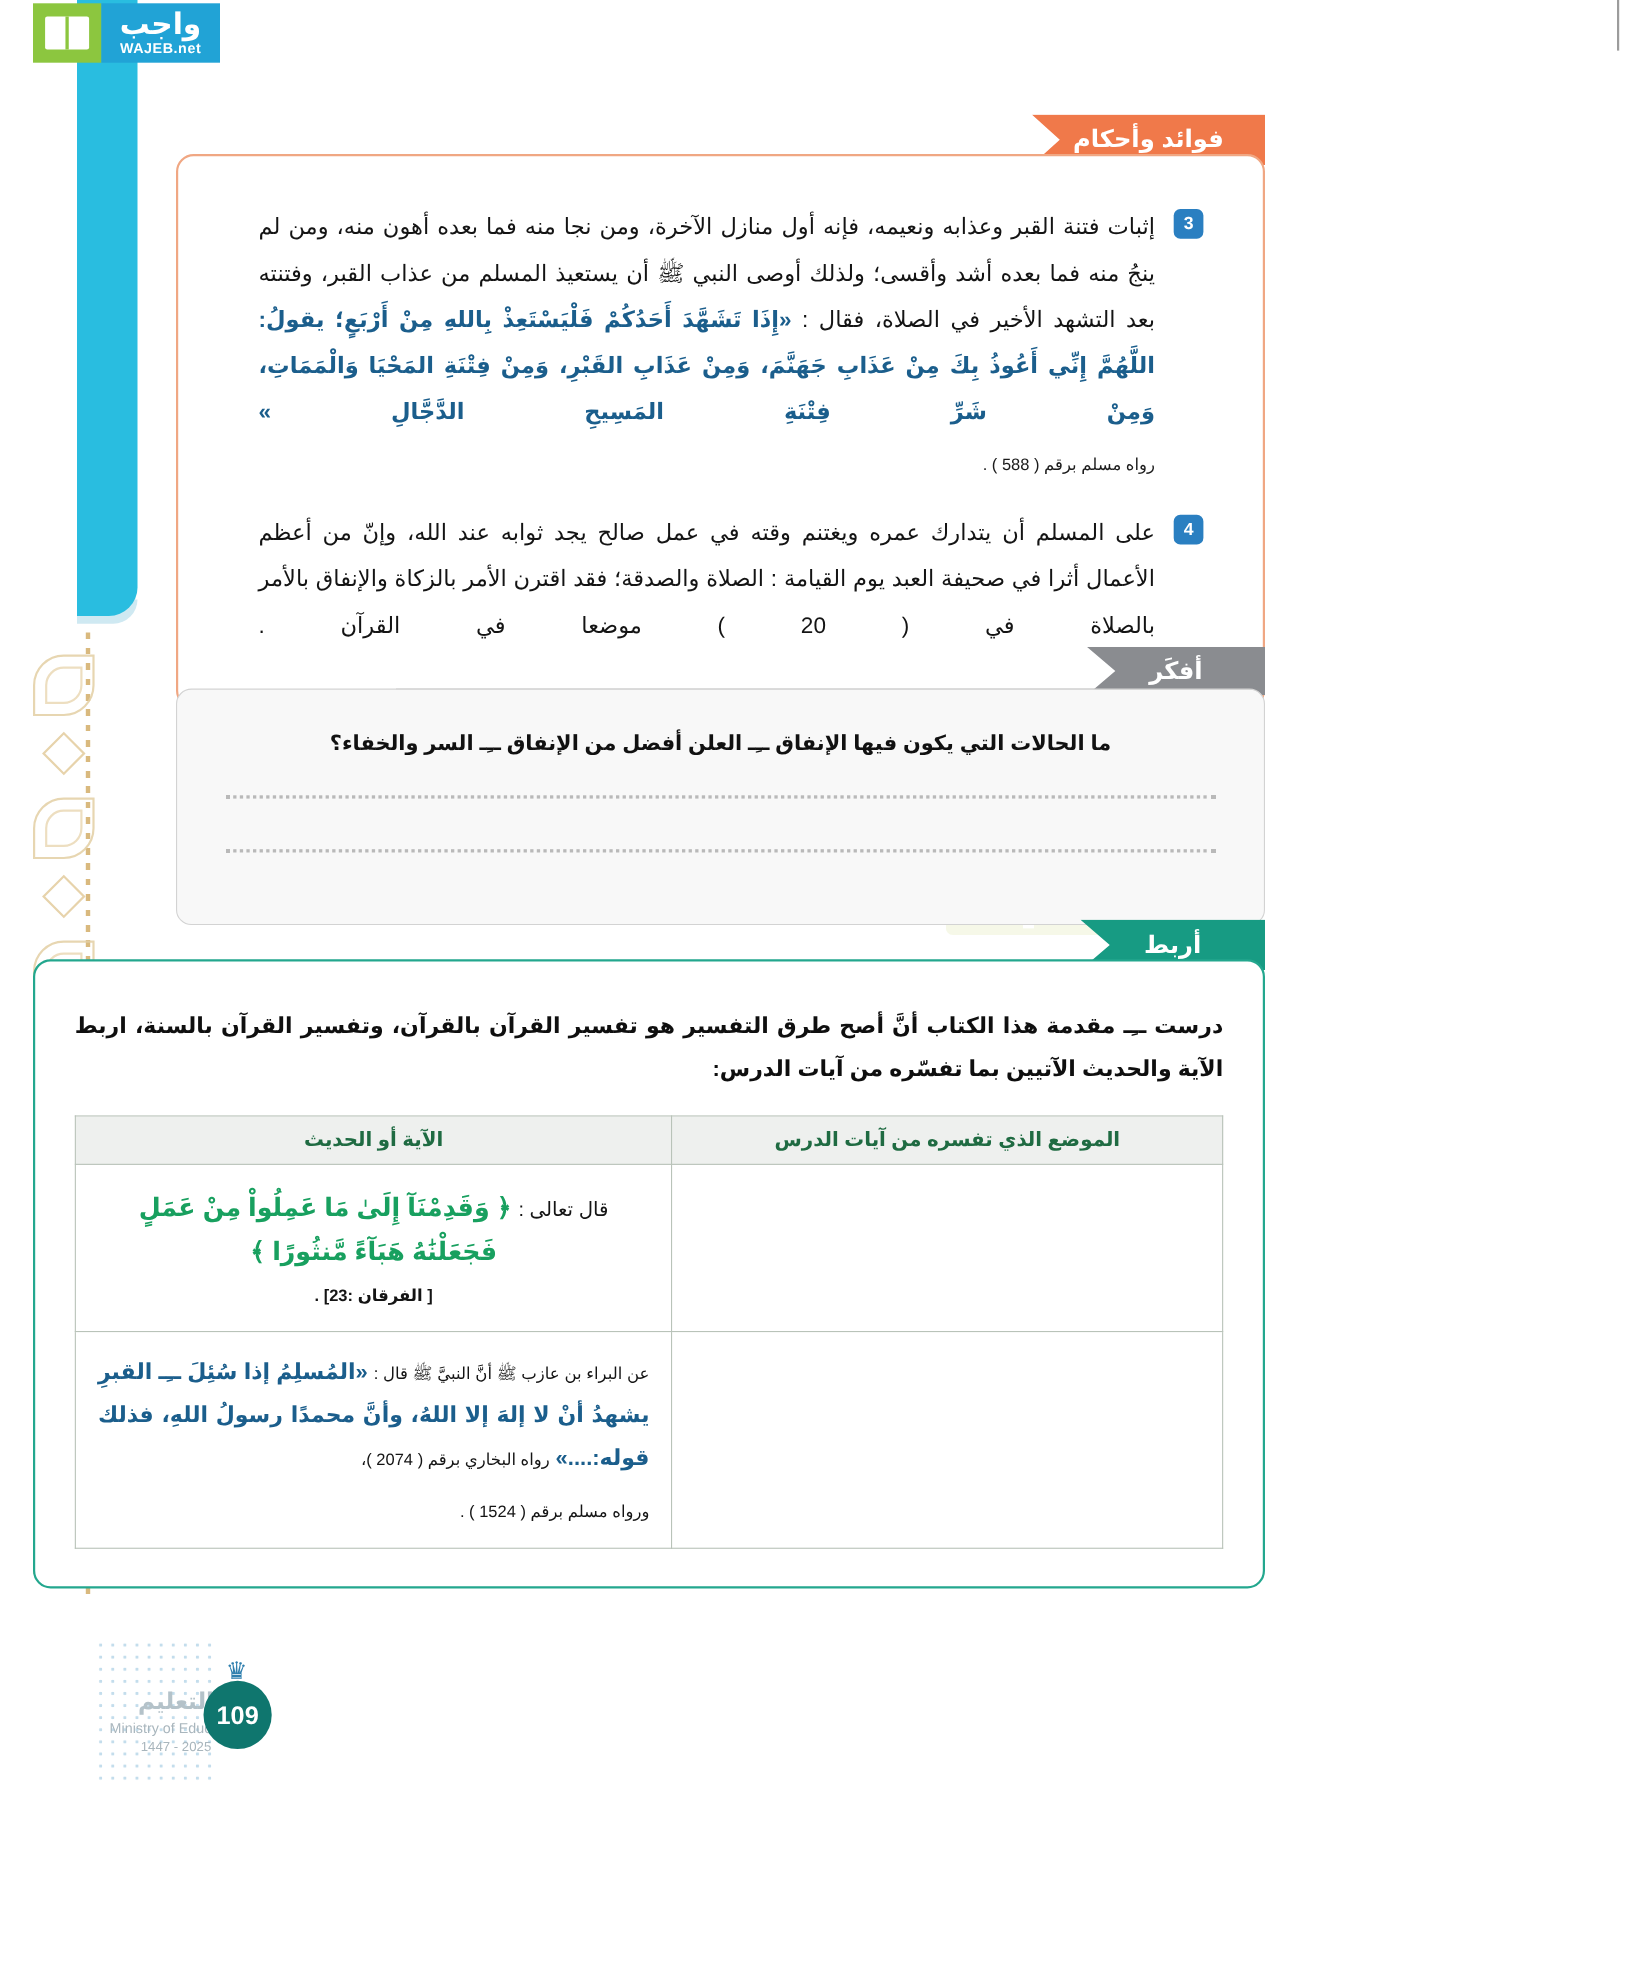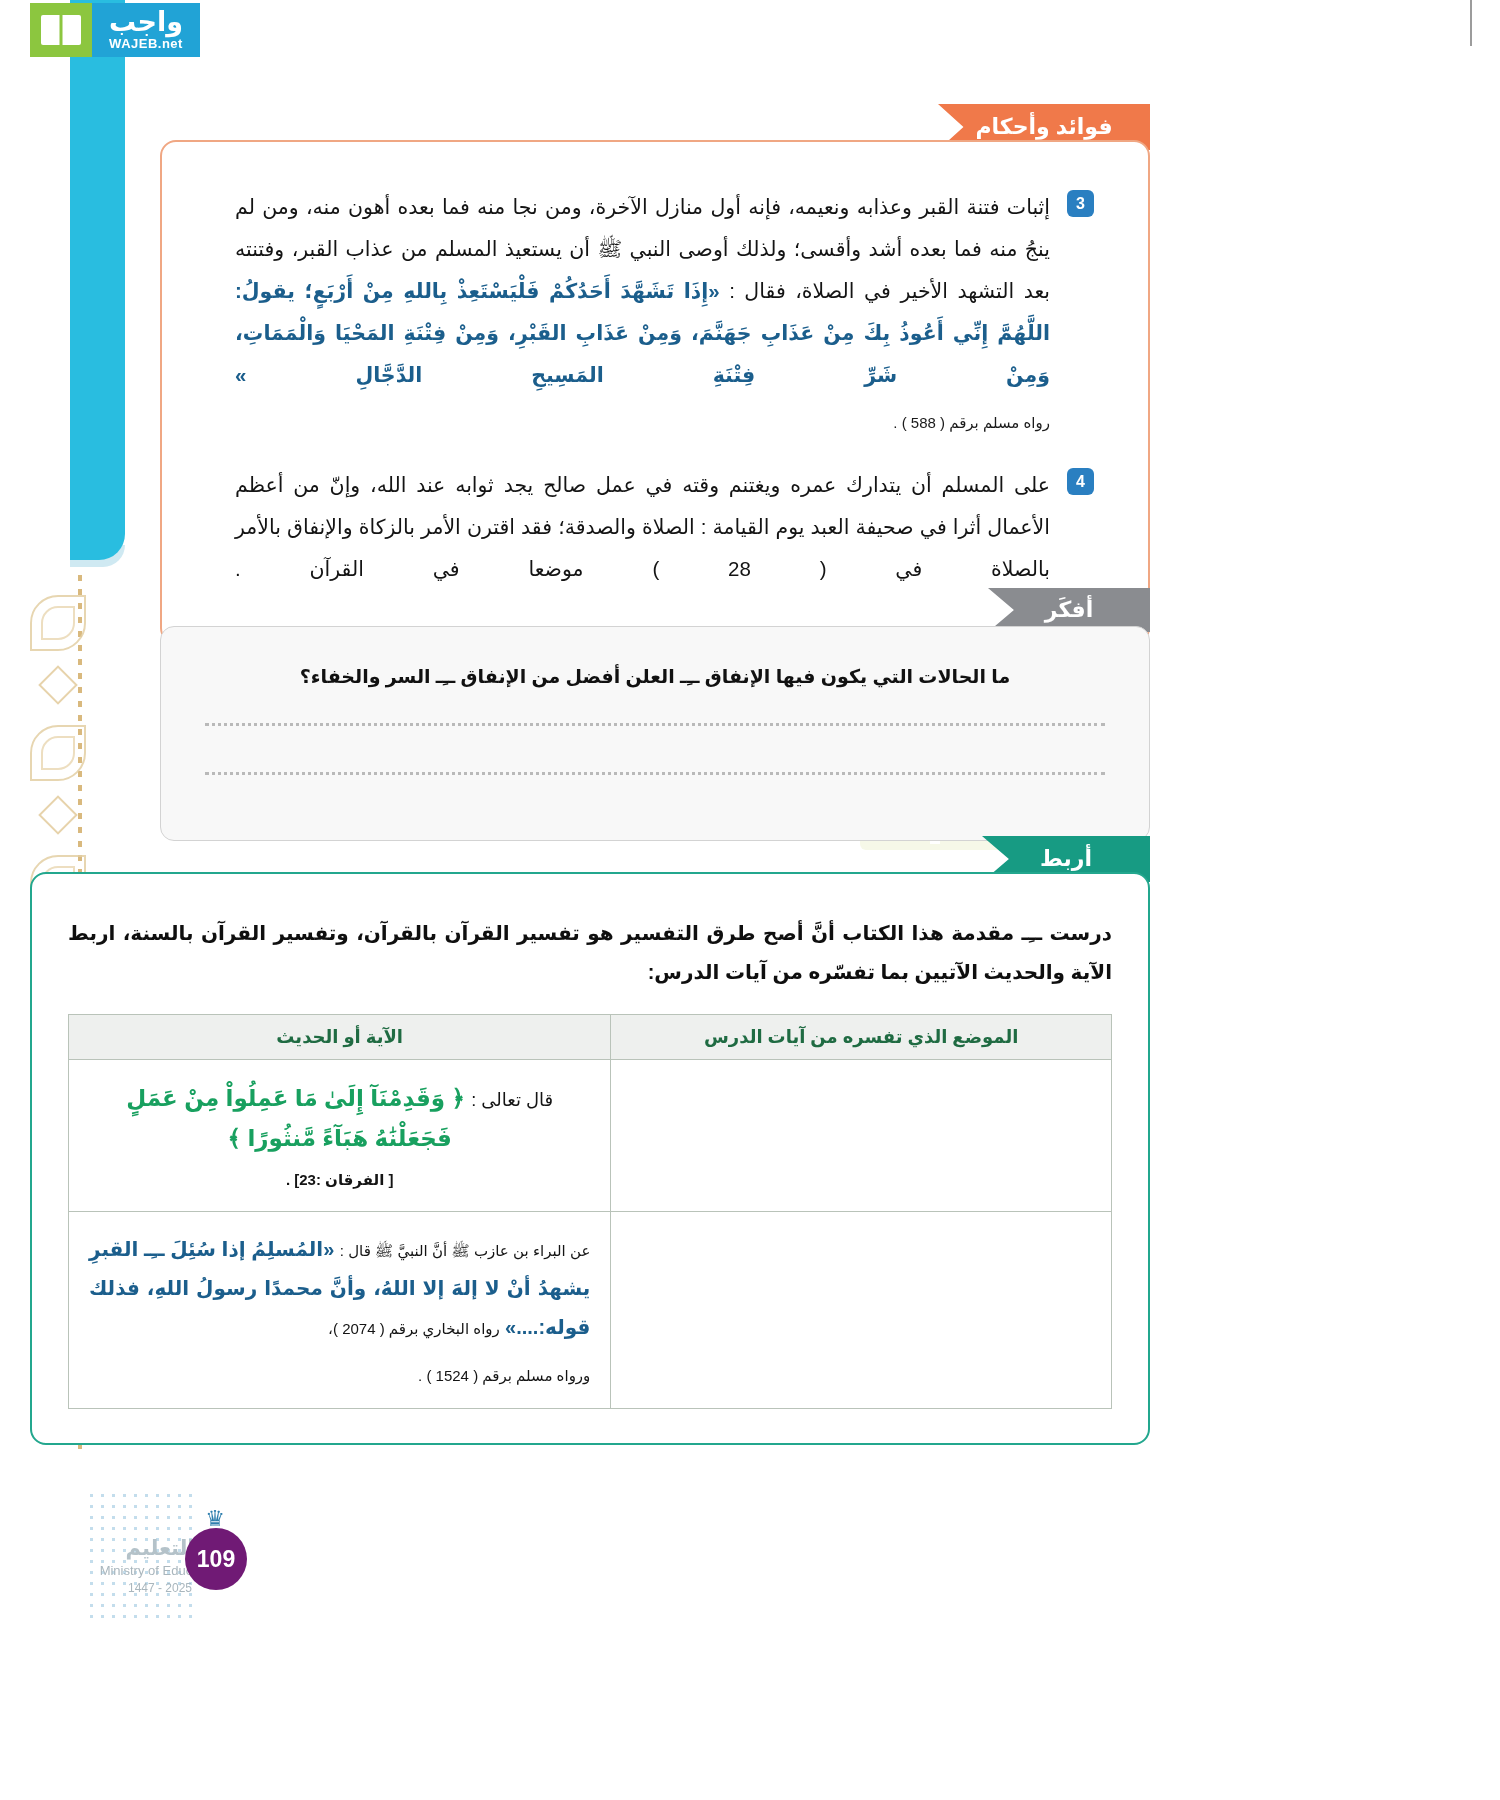--- a/index.html
+++ b/index.html
@@ -351,21 +351,21 @@
   .footer {
     position: absolute;
     left: 60px; bottom: 150px;
     width: 380px; height: 150px;
   }
   .page-circle {
     position: absolute;
     left: 125px; top: 28px;
     width: 62px; height: 62px;
     border-radius: 50%;
-    background: #701a75;
+    background: #0f766e;
     color: #ffffff;
     font-size: 23px;
     font-weight: bold;
     display: flex; align-items: center; justify-content: center;
   }
   .crown {
     position: absolute;
     left: 142px; top: 6px;
     width: 26px; height: 26px;
     color: #2f7fae;
@@ -449,21 +449,21 @@
           <span>إثبات فتنة القبر وعذابه ونعيمه، فإنه أول منازل الآخرة، ومن نجا منه فما بعده أهون منه، ومن لم ينجُ منه فما بعده أشد وأقسى؛ ولذلك أوصى النبي ﷺ أن يستعيذ المسلم من عذاب القبر، وفتنته بعد التشهد الأخير في الصلاة، فقال :</span>
           <span class="hadith-blue">«إِذَا تَشَهَّدَ أَحَدُكُمْ فَلْيَسْتَعِذْ بِاللهِ مِنْ أَرْبَعٍ؛ يقولُ: اللَّهُمَّ إِنِّي أَعُوذُ بِكَ مِنْ عَذَابِ جَهَنَّمَ، وَمِنْ عَذَابِ القَبْرِ، وَمِنْ فِتْنَةِ المَحْيَا وَالْمَمَاتِ، وَمِنْ شَرِّ فِتْنَةِ المَسِيحِ الدَّجَّالِ »</span>
         </div>
         <div class="para line-center-left" style="margin-top:4px">
           <span class="src-small">رواه مسلم برقم ( 588 ) .</span>
         </div>
       </div>
 
       <div class="numbered-item">
         <div class="num-badge">4</div>
-        <div class="para just-all">على المسلم أن يتدارك عمره ويغتنم وقته في عمل صالح يجد ثوابه عند الله، وإنّ من أعظم الأعمال أثرا في صحيفة العبد يوم القيامة : الصلاة والصدقة؛ فقد اقترن الأمر بالزكاة والإنفاق بالأمر بالصلاة في ( 28 ) موضعا في القرآن .</div>
+        <div class="para just-all">على المسلم أن يتدارك عمره ويغتنم وقته في عمل صالح يجد ثوابه عند الله، وإنّ من أعظم الأعمال أثرا في صحيفة العبد يوم القيامة : الصلاة والصدقة؛ فقد اقترن الأمر بالزكاة والإنفاق بالأمر بالصلاة في ( 20 ) موضعا في القرآن .</div>
       </div>
 
     </div>
   </div>
 
   <div class="sec-afkar">
     <div class="afkar-rule"></div>
     <div class="afkar-tab">
       <span>أفكَر</span>
     </div>

